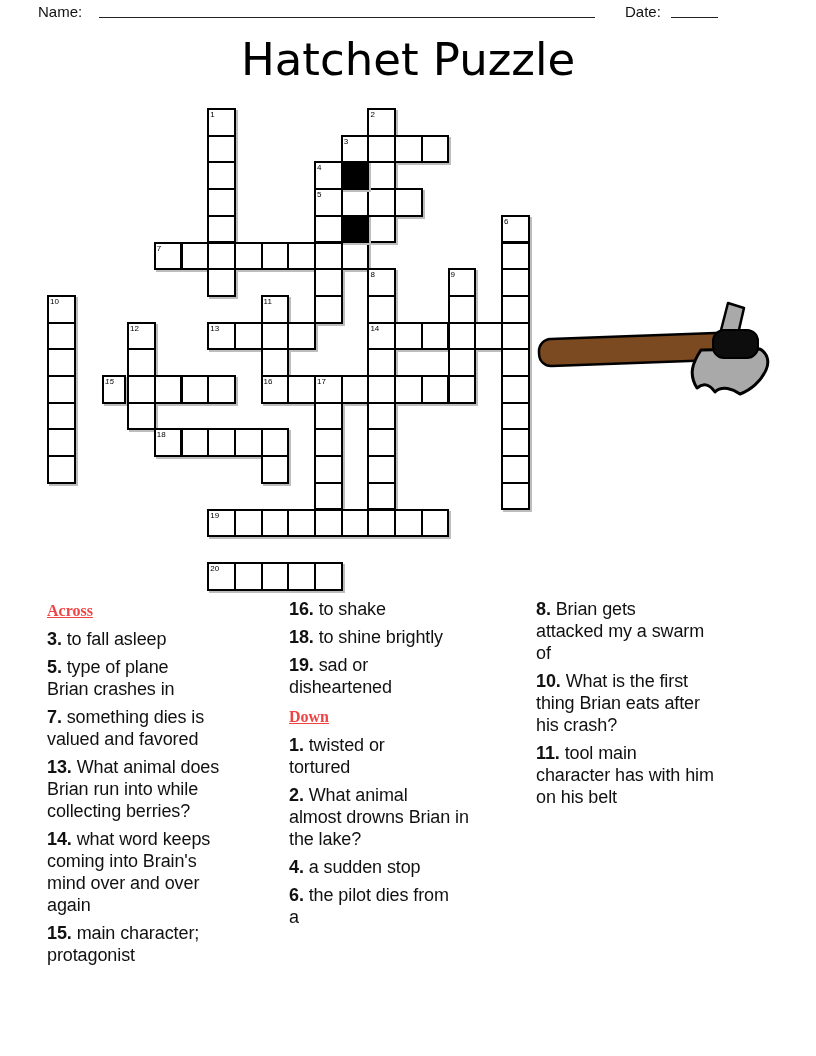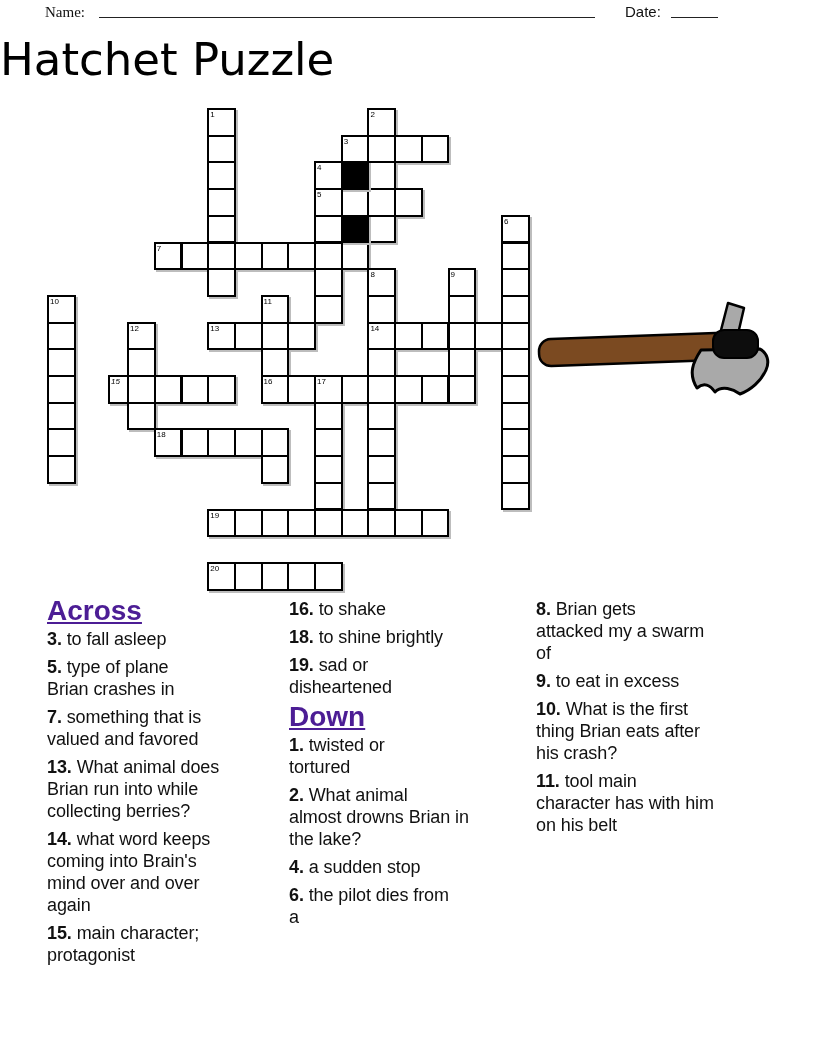--- a/index.html
+++ b/index.html
@@ -1,44 +1,44 @@
 <!DOCTYPE html>
 <html><head>
 <meta charset="utf-8">
 <style>
   html,body{margin:0;padding:0;background:#ffffff;}
   body{width:816px;height:1056px;position:relative;font-family:"Liberation Sans",sans-serif;color:#111;overflow:hidden;}
 
   
   .hdr-label{position:absolute;font-size:15px;line-height:18px;color:#111;}
   .hdr-line{position:absolute;height:0;border-bottom:1.6px solid #222;}
-  #name-label{left:45px;top:3px;font-family:Liberation Serif, serif;}
+  #name-label{left:38px;top:3px;}
   #name-line{left:99px;top:17px;width:496px;}
   #date-label{left:625px;top:3px;}
   #date-line{left:671px;top:17px;width:47px;}
 
   
-  #page-title{position:absolute;left:0;right:0;top:34px;text-align:left;
+  #page-title{position:absolute;left:0;right:0;top:34px;text-align:center;
     font-family:"DejaVu Sans","Liberation Sans",sans-serif;font-size:45px;line-height:52px;color:#000;}
 
   
   #grid{position:absolute;left:47px;top:108px;width:535px;height:490px;}
   .cell{position:absolute;box-sizing:border-box;border:2px solid #000;background:#fff;box-shadow:2px 2px 0 #bdbdbd;}
   .cell.black{background:#000;}
   .cellnum{position:absolute;top:0;left:1px;font-size:8px;line-height:9px;color:#000;font-weight:400;}
 
   
   #hatchet{position:absolute;left:530px;top:290px;width:286px;height:120px;}
 
   
   .clue-col{position:absolute;top:598px;}
   #clue-col-1{left:47px;width:228px;}
   #clue-col-2{left:289px;width:205px;}
   #clue-col-3{left:536px;width:220px;}
-  .clue-heading{font-size:28px;line-height:25px;font-weight:bold;text-decoration:underline;margin:0 0 5px 0;color:#4c1d95;}
+  .clue-heading{font-size:16px;line-height:25px;font-weight:bold;text-decoration:underline;margin:0 0 5px 0;color:#ef4444;font-family:Liberation Serif, serif;}
   .clue{font-size:18px;line-height:22px;margin:0 0 6px 0;color:#111;letter-spacing:-0.1px;}
   .clue b{font-weight:bold;}
   .clue .txt{white-space:pre-line;}
 </style>
 </head>
 <body>
 
 <div class="hdr-label" id="name-label">Name:</div>
 <div class="hdr-line" id="name-line"></div>
 <div class="hdr-label" id="date-label">Date:</div>
@@ -126,21 +126,21 @@
     <div class="cell" style="left: 400.5px; top: 213.6px; width: 28.7px; height: 28.7px;"></div>
     <div class="cell" style="left: 427.2px; top: 213.6px; width: 28.7px; height: 28.7px;"></div>
     <div class="cell" style="left: 453.9px; top: 213.6px; width: 28.7px; height: 28.7px;"></div>
     <div class="cell" style="left: 0px; top: 240.3px; width: 28.7px; height: 28.7px;"></div>
     <div class="cell" style="left: 80.1px; top: 240.3px; width: 28.7px; height: 28.7px;"></div>
     <div class="cell" style="left: 213.6px; top: 240.3px; width: 28.7px; height: 28.7px;"></div>
     <div class="cell" style="left: 320.4px; top: 240.3px; width: 28.7px; height: 28.7px;"></div>
     <div class="cell" style="left: 400.5px; top: 240.3px; width: 28.7px; height: 28.7px;"></div>
     <div class="cell" style="left: 453.9px; top: 240.3px; width: 28.7px; height: 28.7px;"></div>
     <div class="cell" style="left: 0px; top: 267px; width: 28.7px; height: 28.7px;"></div>
-    <div class="cell" style="left: 61px; top: 267px; width: 24px; height: 28.7px; font-style: italic;">
+    <div class="cell" style="left: 55px; top: 267px; width: 24px; height: 28.7px; font-style: italic;">
       <span class="cellnum">15</span>
     </div>
     <div class="cell" style="left: 80.1px; top: 267px; width: 28.7px; height: 28.7px;"></div>
     <div class="cell" style="left: 106.8px; top: 267px; width: 28.7px; height: 28.7px;"></div>
     <div class="cell" style="left: 133.5px; top: 267px; width: 28.7px; height: 28.7px;"></div>
     <div class="cell" style="left: 160.2px; top: 267px; width: 28.7px; height: 28.7px;"></div>
     <div class="cell" style="left: 213.6px; top: 267px; width: 28.7px; height: 28.7px;">
       <span class="cellnum">16</span>
     </div>
     <div class="cell" style="left: 240.3px; top: 267px; width: 28.7px; height: 28.7px;"></div>
@@ -206,21 +206,21 @@
   <polygon points="190,44 198,13 214,18 208,44" stroke="#000" stroke-width="2.5" stroke-linejoin="round" fill="#a9a9a9"></polygon>
   <path d="M171,60 C163,72 158,84 167,98 C174,92 180,95 185,102 C192,95 203,99 210,104 C221,100 231,91 236,80 C240,71 237,63 230,59 Z" stroke="#000" stroke-width="3" stroke-linejoin="round" fill="#a9a9a9"></path>
   <rect x="183" y="40" width="45" height="28" rx="11" stroke="#000" stroke-width="2" fill="#0d0d0d"></rect>
 </svg>
 
 <div class="clue-col" id="clue-col-1">
     <div class="clue-heading">Across</div>
     <div class="clue"><b>3.</b><span class="txt"> to fall asleep</span></div>
     <div class="clue"><b>5.</b><span class="txt"> type of plane
 Brian crashes in</span></div>
-    <div class="clue"><b>7.</b><span class="txt"> something that is
+    <div class="clue"><b>7.</b><span class="txt"> something dies is
 valued and favored</span></div>
     <div class="clue"><b>13.</b><span class="txt"> What animal does
 Brian run into while
 collecting berries?</span></div>
     <div class="clue"><b>14.</b><span class="txt"> what word keeps
 coming into Brain's
 mind over and over
 again</span></div>
     <div class="clue"><b>15.</b><span class="txt"> main character;
 protagonist</span></div>
@@ -237,20 +237,19 @@
 almost drowns Brian in
 the lake?</span></div>
     <div class="clue"><b>4.</b><span class="txt"> a sudden stop</span></div>
     <div class="clue"><b>6.</b><span class="txt"> the pilot dies from
 a</span></div>
   </div>
 <div class="clue-col" id="clue-col-3">
     <div class="clue"><b>8.</b><span class="txt"> Brian gets
 attacked my a swarm
 of</span></div>
-    <div class="clue"><b>9.</b><span class="txt"> to eat in excess</span></div>
     <div class="clue"><b>10.</b><span class="txt"> What is the first
 thing Brian eats after
 his crash?</span></div>
     <div class="clue"><b>11.</b><span class="txt"> tool main
 character has with him
 on his belt</span></div>
   </div>
 
 </body></html>

